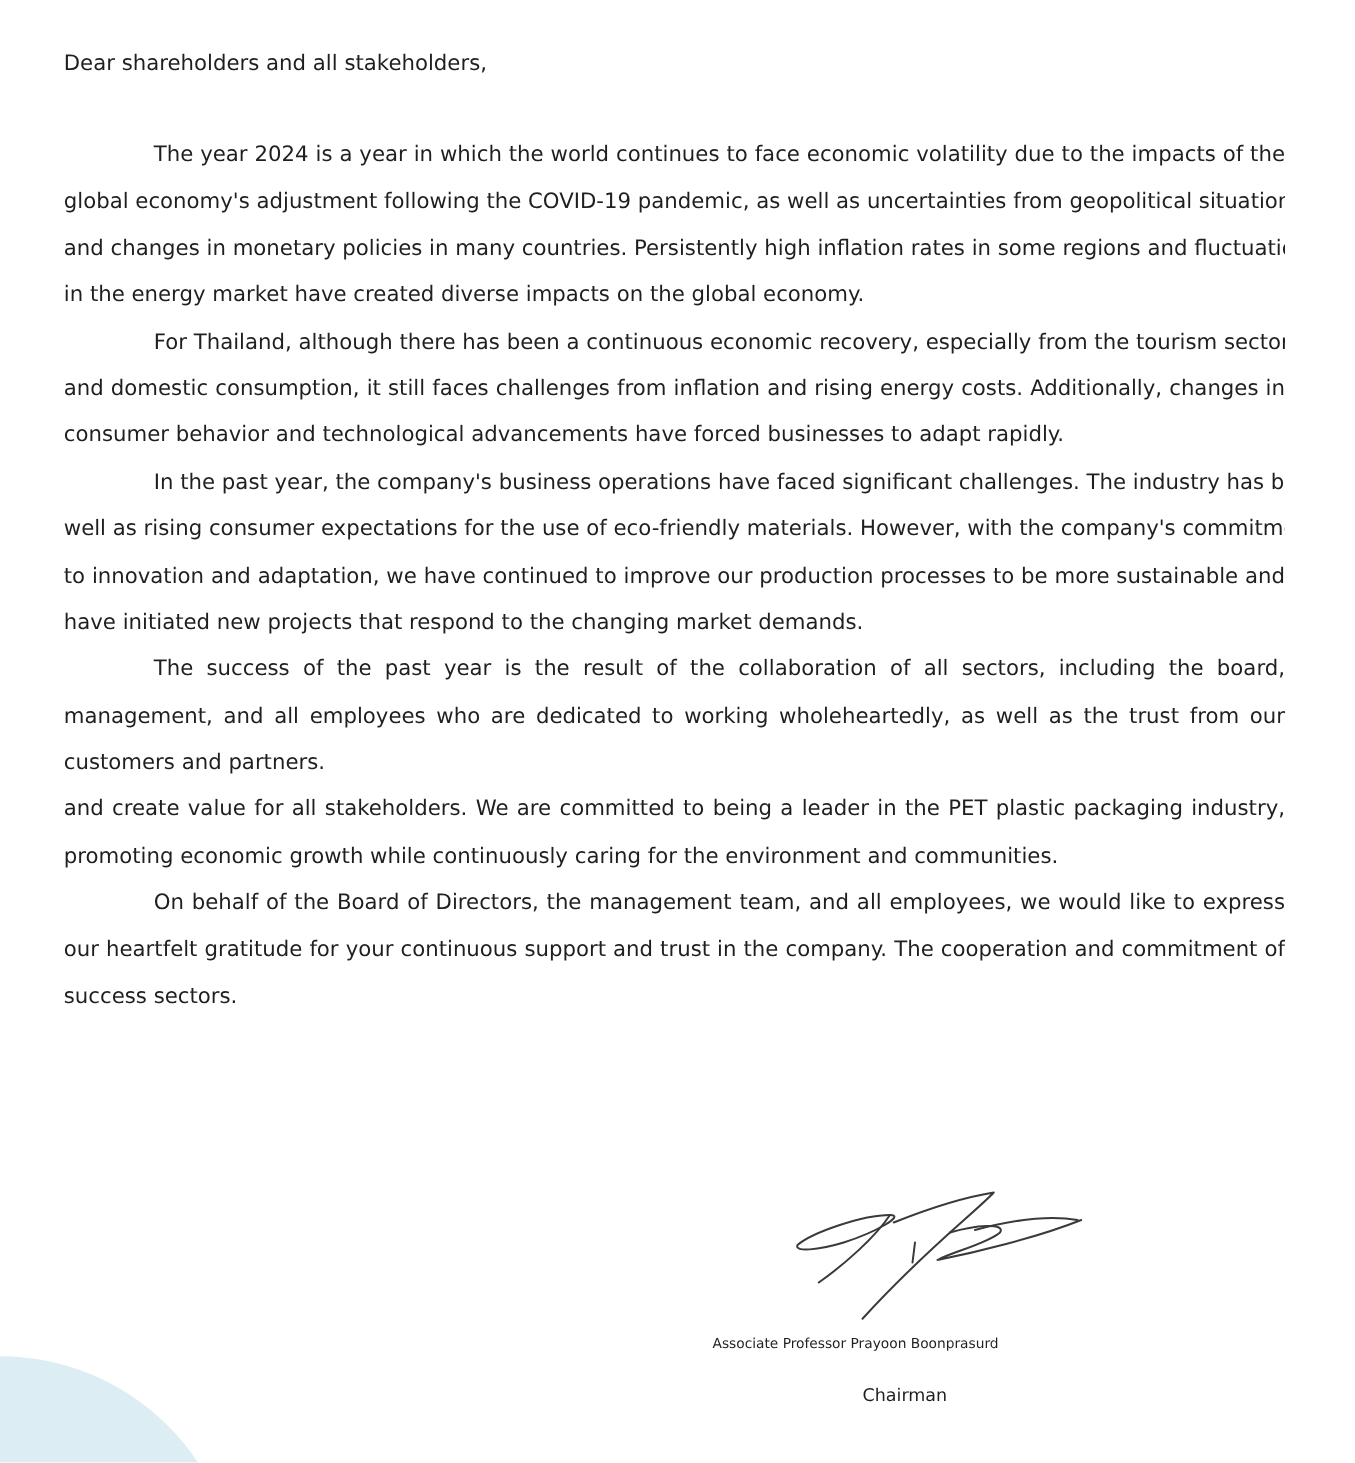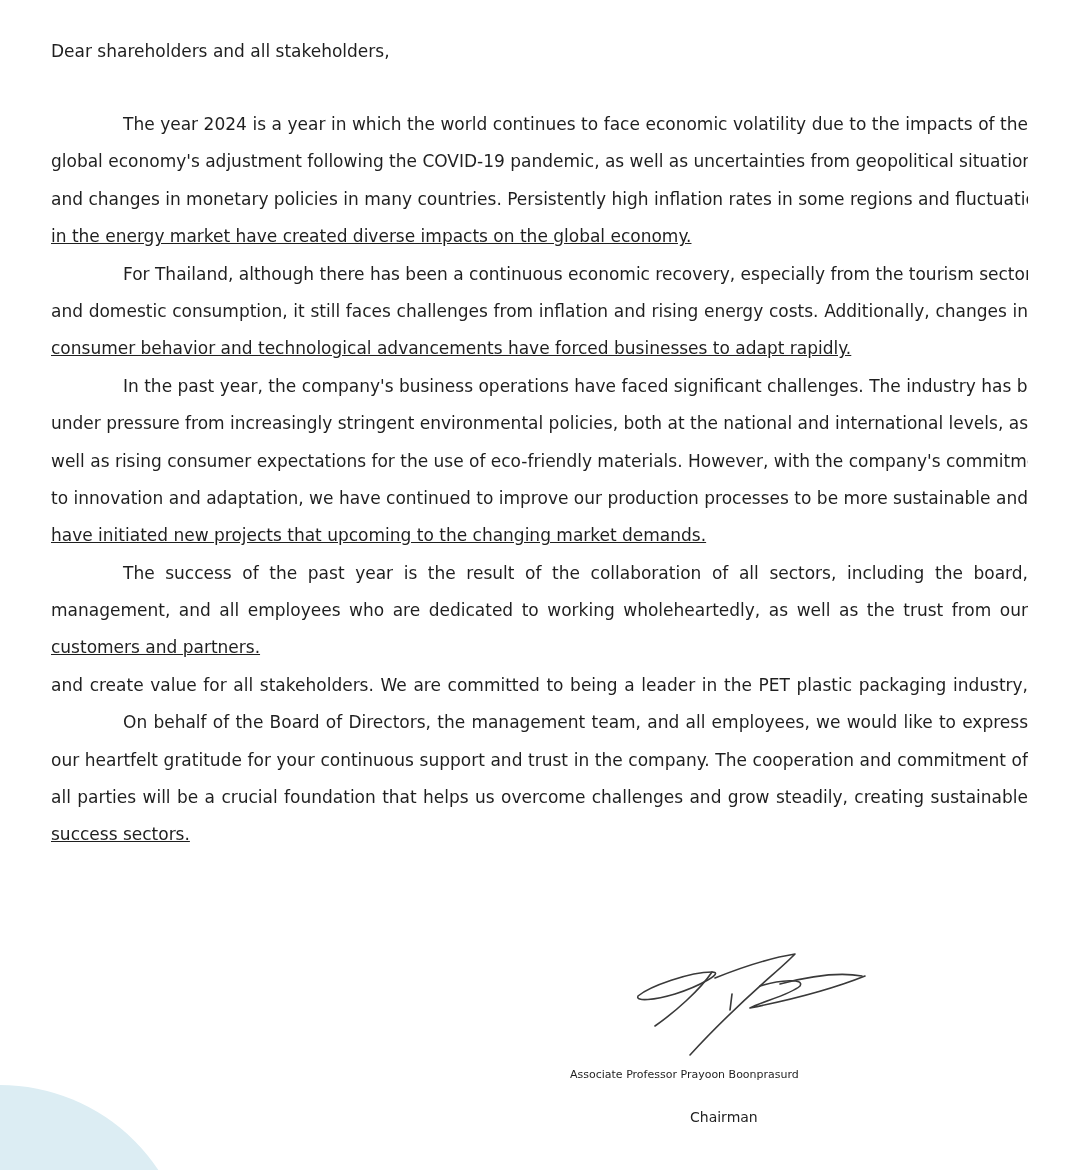--- a/index.html
+++ b/index.html
@@ -18,21 +18,21 @@
     font-size: 17px; line-height: 26px; white-space: nowrap; text-align: right;
   }
   .body-text {
     position: absolute; left: 51px; top: 106px; width: 977px;
     font-size: 17px;
   }
   .line {
     height: 37.4px; line-height: 37.4px; white-space: nowrap;
     text-align: justify; text-align-last: justify; overflow: hidden;
   }
-  .line.last { text-align-last: left; text-decoration: underline; }
+  .line.last { text-align-last: left; }
   .line.first { padding-left: 72px; }
   .signature { position: absolute; left: 630px; top: 950px; width: 240px; height: 110px; }
   .sig-name {
     position: absolute; left: 570px; top: 1062px; width: 320px;
     font-size: 11px; line-height: 26px; white-space: nowrap;
   }
   .sig-title {
     position: absolute; left: 690px; top: 1104px;
     font-size: 14px; line-height: 26px; white-space: nowrap;
   }
@@ -51,37 +51,36 @@
     <div class="line">and changes in monetary policies in many countries. Persistently high inflation rates in some regions and fluctuations</div>
     <div class="line last">in the energy market have created diverse impacts on the global economy.</div>
   </div>
   <div>
     <div class="line first">For Thailand, although there has been a continuous economic recovery, especially from the tourism sector</div>
     <div class="line">and domestic consumption, it still faces challenges from inflation and rising energy costs. Additionally, changes in</div>
     <div class="line last">consumer behavior and technological advancements have forced businesses to adapt rapidly.</div>
   </div>
   <div>
     <div class="line first">In the past year, the company's business operations have faced significant challenges. The industry has been</div>
-    <div class="line">under pressure from increasingly stringent environmental policies, both at the national and international levels, as</div>
     <div class="line">well as rising consumer expectations for the use of eco-friendly materials. However, with the company's commitment</div>
     <div class="line">to innovation and adaptation, we have continued to improve our production processes to be more sustainable and</div>
-    <div class="line last">have initiated new projects that upcoming to the changing market demands.</div>
+    <div class="line last">have initiated new projects that respond to the changing market demands.</div>
   </div>
   <div>
     <div class="line first">The success of the past year is the result of the collaboration of all sectors, including the board,</div>
     <div class="line">management, and all employees who are dedicated to working wholeheartedly, as well as the trust from our</div>
     <div class="line last">customers and partners.</div>
   </div>
   <div>
     <div class="line">and create value for all stakeholders. We are committed to being a leader in the PET plastic packaging industry,</div>
+    <div class="line last">promoting economic growth while continuously caring for the environment and communities.</div>
   </div>
   <div>
     <div class="line first">On behalf of the Board of Directors, the management team, and all employees, we would like to express</div>
     <div class="line">our heartfelt gratitude for your continuous support and trust in the company. The cooperation and commitment of</div>
-    <div class="line">all parties will be a crucial foundation that helps us overcome challenges and grow steadily, creating sustainable</div>
     <div class="line last">success sectors.</div>
   </div>
 </div>
 
 <svg class="signature" viewBox="0 0 240 110" fill="none" stroke="#3a3a3a" stroke-width="1.6" stroke-linecap="round" stroke-linejoin="round">
   <path d="M8 46 C 20 36, 60 22, 82 22 C 95 22, 70 36, 45 44 C 25 50, 5 52, 8 46 Z"></path>
   <path d="M82 22 C 70 40, 45 62, 25 76"></path>
   <path d="M85 28 C 110 18, 140 8, 165 4 C 150 20, 110 50, 60 105"></path>
   <path d="M100 60 L 102 44"></path>
   <path d="M130 36 C 150 30, 175 28, 170 36 C 160 45, 130 52, 120 58 C 150 52, 200 40, 235 26"></path>

